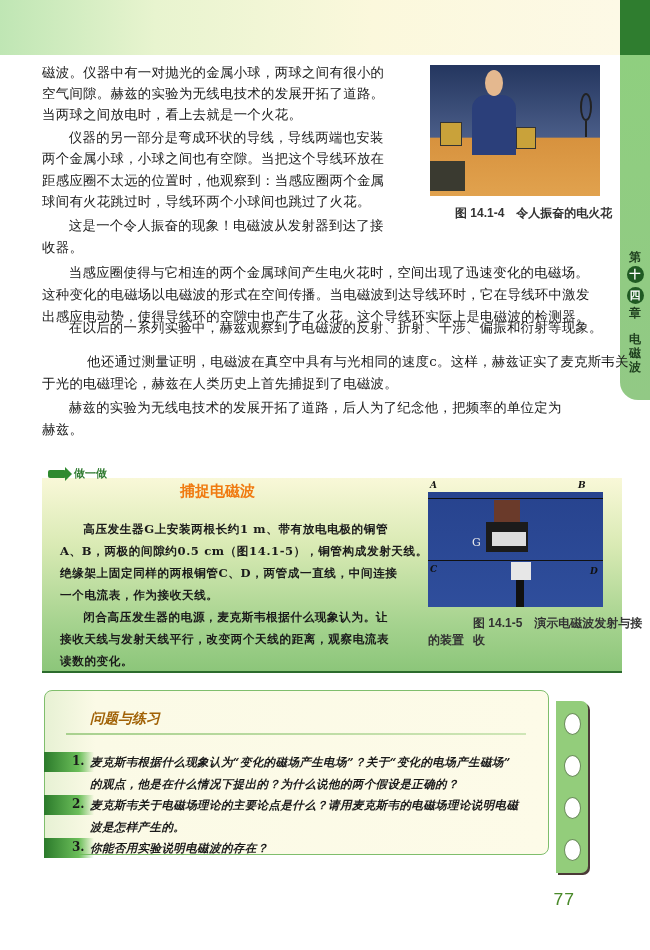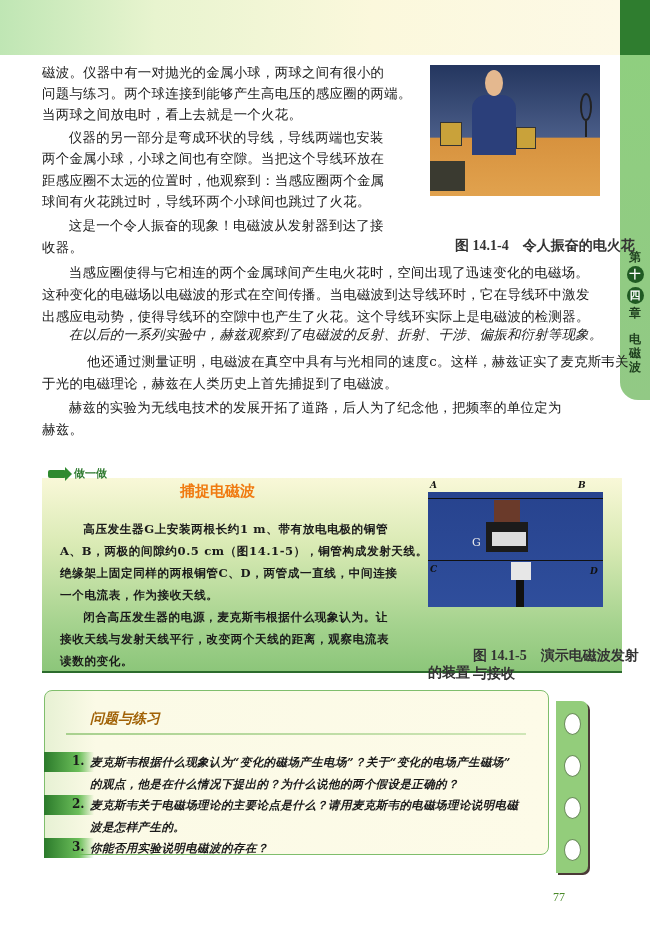--- a/index.html
+++ b/index.html
@@ -23,21 +23,21 @@
 
   .fig1 { position: absolute; left: 430px; top: 65px; width: 170px; height: 131px;
     background: linear-gradient(180deg,#24365f 0%,#4a5d88 55%,#d7923e 56%,#e1a24e 100%); overflow: hidden; }
   .fig1 .man { position: absolute; left: 42px; top: 30px; width: 44px; height: 60px; background: #2b3f7a; border-radius: 14px 14px 0 0; }
   .fig1 .head { position: absolute; left: 55px; top: 5px; width: 18px; height: 26px; background: #e4b88f; border-radius: 50%; }
   .fig1 .plate1 { position: absolute; left: 10px; top: 57px; width: 22px; height: 24px; background: #c9a23a; border: 1px solid #333; }
   .fig1 .plate2 { position: absolute; left: 86px; top: 62px; width: 20px; height: 22px; background: #c9a23a; border: 1px solid #333; }
   .fig1 .box { position: absolute; left: 0; top: 96px; width: 35px; height: 30px; background: #3a3a30; }
   .fig1 .ring { position: absolute; left: 150px; top: 28px; width: 12px; height: 28px; border: 2px solid #222; border-radius: 50%; }
   .fig1 .stand { position: absolute; left: 155px; top: 56px; width: 2px; height: 16px; background: #222; }
-  .caption { position: absolute; font-family: Liberation Serif, serif; font-size: 14px; font-weight: bold; color: #333; margin-top: 32px; }
+  .caption { position: absolute; font-family: Liberation Sans, sans-serif; font-size: 12px; font-weight: bold; color: #333; }
 
   .doit-box { position: absolute; left: 42px; top: 478px; width: 580px; height: 195px;
     background: linear-gradient(180deg,#f9f8d8 0%,#d9eab4 35%,#a6d38f 75%,#8cc67a 100%); border-bottom: 2px solid #2c6b2c; }
   .doit-head { position: absolute; left: 48px; top: 466px; display: flex; align-items: center; gap: 8px;
     font-family: "DejaVu Sans", sans-serif; font-size: 11px; font-weight: bold; color: #2f7a2f; }
   .arrow { width: 18px; height: 8px; background: #2f8a2f; position: relative; border-radius: 2px; }
   .arrow::after { content: ""; position: absolute; right: -6px; top: -3px; border-left: 7px solid #2f8a2f; border-top: 7px solid transparent; border-bottom: 7px solid transparent; }
   .doit-title { position: absolute; left: 180px; top: 482px; font-family: "DejaVu Sans", sans-serif; font-weight: bold; font-size: 15px; color: #f07a10; }
   .doit-text { position: absolute; left: 60px; font-size: 11.6px; line-height: 22px; font-weight: bold; letter-spacing: 0.6px; }
 
@@ -56,41 +56,41 @@
     border: 1.5px solid #7fbe6c; border-radius: 8px; }
   .q-tab { position: absolute; left: 556px; top: 701px; width: 32px; height: 172px; background: #93cd7b;
     border-radius: 0 7px 7px 0; box-shadow: 2px 2px 0 #4b3a37; }
   .hole { position: absolute; left: 8px; width: 17px; height: 22px; background: #fff; border-radius: 50%; border: 1px solid #6a8d5a; }
   .q-title { position: absolute; left: 90px; top: 710px; font-family: "DejaVu Sans", sans-serif; font-weight: bold; font-size: 14px; color: #a16207; font-style: italic; text-align: center; }
   .q-rule { position: absolute; left: 66px; top: 733px; width: 460px; height: 2px; background: linear-gradient(90deg,#a9d18f,#cfe6b7); }
   .q-mark { position: absolute; left: 44px; width: 50px; height: 20px; background: linear-gradient(90deg,#2b7a2b,#6cbf5a 70%, rgba(255,255,255,0)); }
   .q-num { position: absolute; left: 72px; font-weight: bold; font-size: 12px; }
   .q-text { position: absolute; left: 90px; font-size: 11.5px; line-height: 22px; font-weight: bold; letter-spacing: 0.4px; font-style: italic; }
 
-  .page-num { position: absolute; left: 553px; top: 890px; font-family: Liberation Serif, serif; font-size: 12px; color: #4a8a2a; }
+  .page-num { position: absolute; left: 553px; top: 890px; font-family: Liberation Mono, monospace; font-size: 18px; color: #4a8a2a; }
 </style>
 </head>
 <body>
 
 <div class="top-band"></div>
 <div class="side-strip-top"></div>
 <div class="side-strip"></div>
 <div class="side-label">
   <span class="ch">第</span>
   <span class="circ">十</span>
   <span class="circ">四</span>
   <span class="ch">章</span>
   <span class="gap"></span>
   <span class="ch">电</span>
   <span class="ch">磁</span>
   <span class="ch">波</span>
 </div>
 
 <div class="para" style="top:62px;">磁波。仪器中有一对抛光的金属小球，两球之间有很小的</div>
-<div class="para" style="top:83px;">问题与练习。两个球连接到能够产生高电压的感应圈的两端。</div>
+<div class="para" style="top:83px;">空气间隙。赫兹的实验为无线电技术的发展开拓了道路。</div>
 <div class="para" style="top:104px;">当两球之间放电时，看上去就是一个火花。</div>
 <div class="para indent" style="top:127px;">仪器的另一部分是弯成环状的导线，导线两端也安装</div>
 <div class="para" style="top:148px;">两个金属小球，小球之间也有空隙。当把这个导线环放在</div>
 <div class="para" style="top:170px;">距感应圈不太远的位置时，他观察到：当感应圈两个金属</div>
 <div class="para" style="top:191px;">球间有火花跳过时，导线环两个小球间也跳过了火花。</div>
 <div class="para indent" style="top:215px;">这是一个令人振奋的现象！电磁波从发射器到达了接</div>
 <div class="para" style="top:237px;">收器。</div>
 
 <div class="fig1">
   <div class="man"></div>
@@ -99,21 +99,21 @@
   <div class="plate2"></div>
   <div class="box"></div>
   <div class="ring"></div>
   <div class="stand"></div>
 </div>
 <div class="caption" style="left:455px; top:205px;">图 14.1-4　令人振奋的电火花</div>
 
 <div class="para indent" style="top:262px;">当感应圈使得与它相连的两个金属球间产生电火花时，空间出现了迅速变化的电磁场。</div>
 <div class="para" style="top:284px;">这种变化的电磁场以电磁波的形式在空间传播。当电磁波到达导线环时，它在导线环中激发</div>
 <div class="para" style="top:306px;">出感应电动势，使得导线环的空隙中也产生了火花。这个导线环实际上是电磁波的检测器。</div>
-<div class="para indent" style="top:324px;font-style:italic;">在以后的一系列实验中，赫兹观察到了电磁波的反射、折射、干涉、偏振和衍射等现象。</div>
+<div class="para indent" style="top:317px;">在以后的一系列实验中，赫兹观察到了电磁波的反射、折射、干涉、偏振和衍射等现象。</div>
 <div class="para" style="top:351px;margin-left:45px;">他还通过测量证明，电磁波在真空中具有与光相同的速度c。这样，赫兹证实了麦克斯韦关</div>
 <div class="para" style="top:373px;">于光的电磁理论，赫兹在人类历史上首先捕捉到了电磁波。</div>
 <div class="para indent" style="top:397px;">赫兹的实验为无线电技术的发展开拓了道路，后人为了纪念他，把频率的单位定为</div>
 <div class="para" style="top:419px;">赫兹。</div>
 
 <div class="doit-box"></div>
 <div class="doit-head">
   <span class="arrow"></span>
   <span>做一做</span>
 </div>

